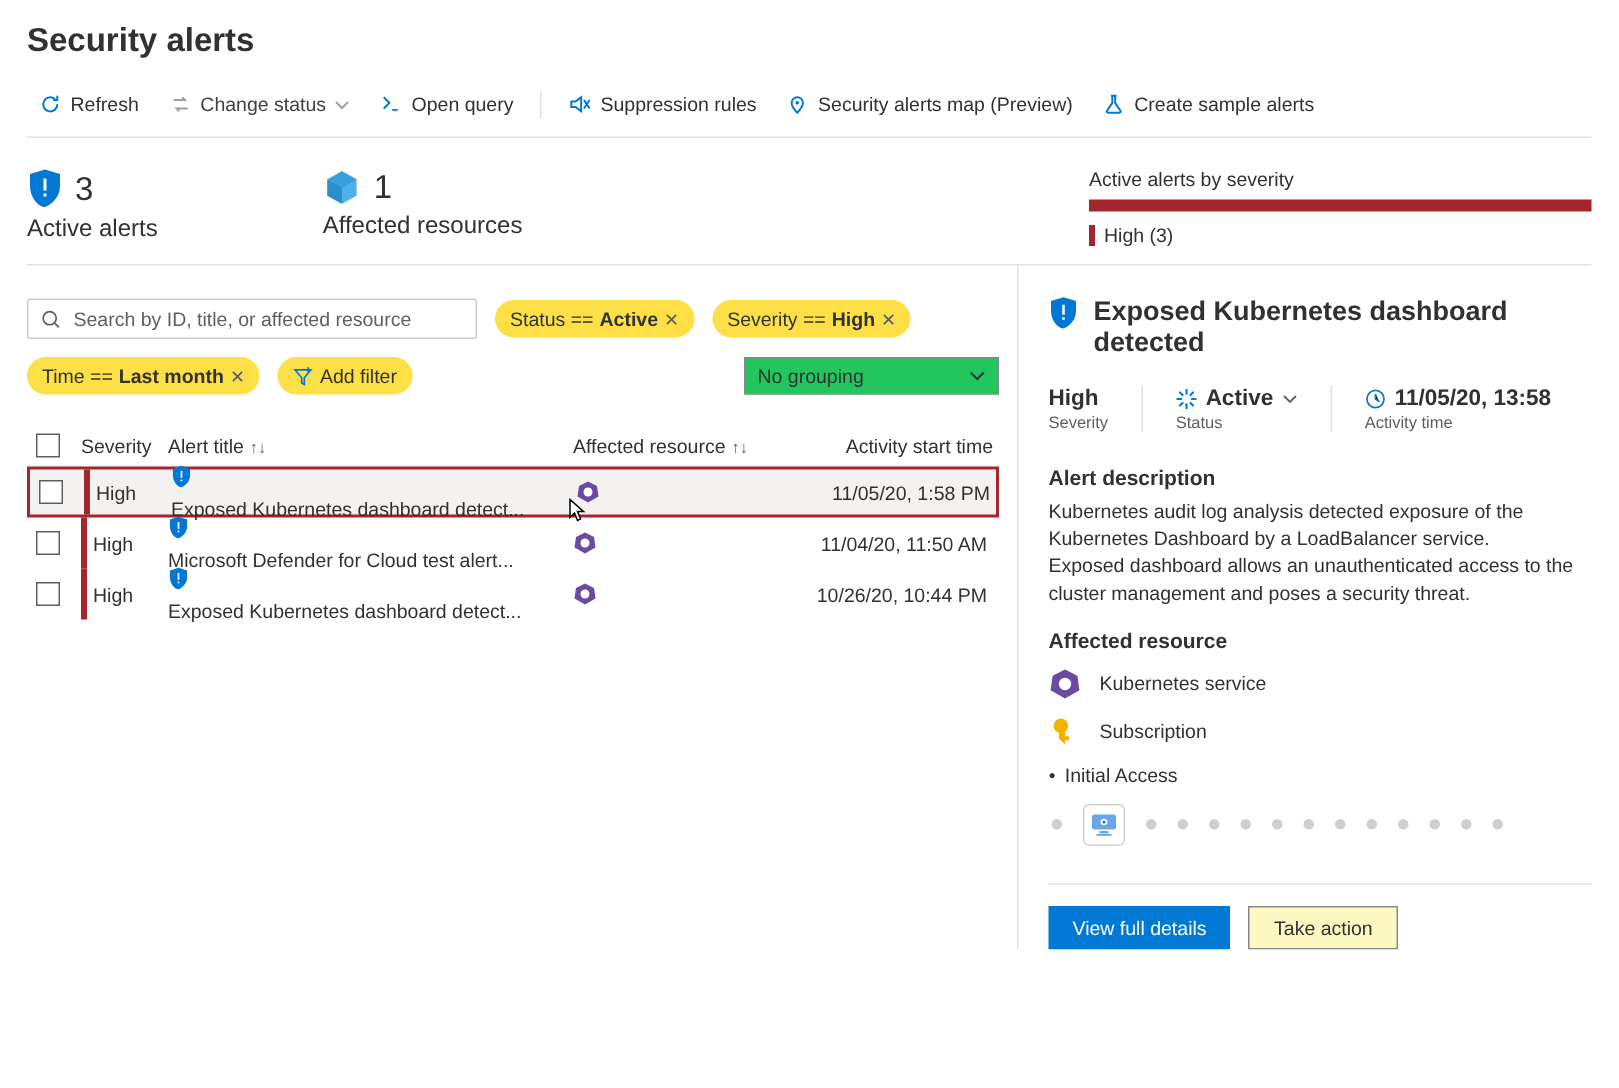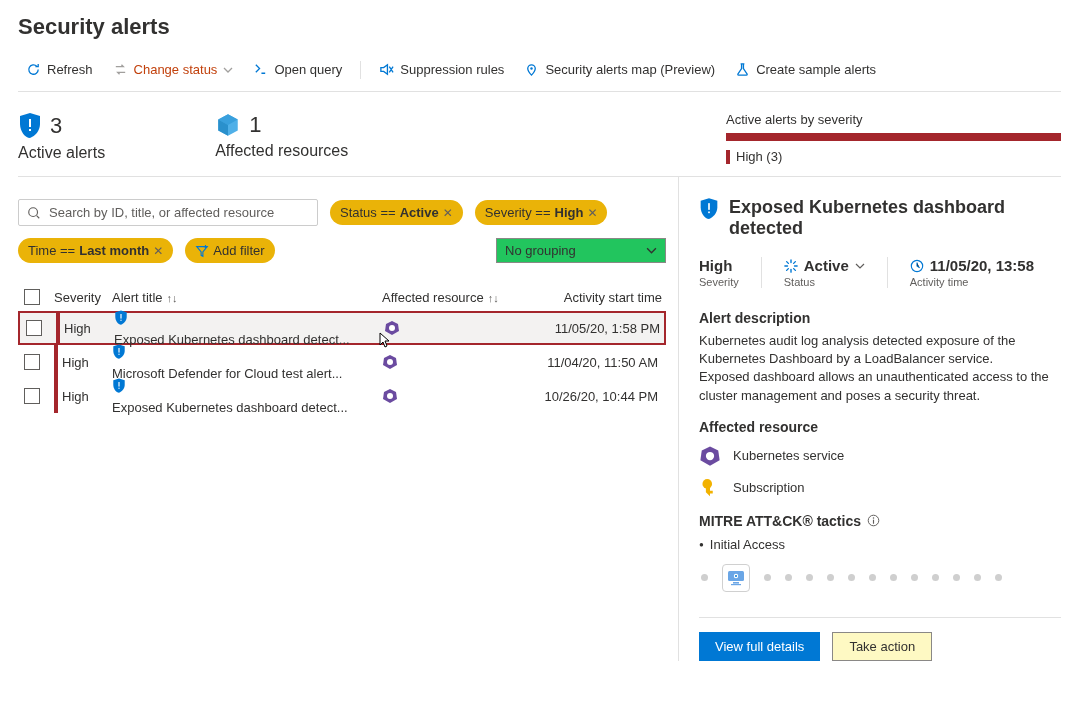--- a/index.html
+++ b/index.html
@@ -2,42 +2,42 @@
 <html><head>
 <meta charset="utf-8">
 <style>
   * { box-sizing: border-box; font-family: 'Segoe UI', Arial, sans-serif; }
   body { margin:0; padding:0; background:#fff; color:#323130; font-size:13px; width:1079px; }
   .page { padding:0 18px; }
   h1 { font-size:22px; font-weight:600; margin:14px 0 18px 0; }
   .toolbar { display:flex; align-items:center; gap:4px; padding-bottom:10px; border-bottom:1px solid #e1e1e1; }
   .tbtn { display:flex; align-items:center; gap:6px; padding:4px 8px; background:none; border:none; color:#323130; cursor:pointer; font-size:13px;justify-content:center; }
   .tbtn .ic { color:#0078d4; display:inline-flex; }
-  .tbtn.disabled { color:#c2410c; }
+  .tbtn.disabled { color:#404040; }
   .tbtn.disabled .ic { color:#a19f9d; }
   .sep { width:1px; height:18px; background:#e1e1e1; margin:0 6px; }
   .stats-row { display:flex; align-items:flex-start; padding:20px 0 12px 0; border-bottom:1px solid #e1e1e1; }
   .stat { display:flex; flex-direction:column; margin-right:110px; }
   .stat-top { display:flex; align-items:center; gap:8px; }
   .stat-num { font-size:22px; font-weight:400; }
   .stat-label { font-size:16px; color:#323130; margin-top:4px; }
   .shield-big { width:24px; height:28px; }
   .sev-panel { margin-left:auto; width:335px; }
   .sev-title { font-size:13px; margin-bottom:6px; }
   .sev-bar { height:8px; background:#a4262c; margin-bottom:8px; }
   .sev-line { display:flex; align-items:center; gap:6px; font-size:13px; }
   .sev-swatch { width:4px; height:14px; background:#a4262c; display:inline-block; }
   .content-row { display:flex; }
   .left { flex:1; padding-top:22px; padding-right:12px; border-right:1px solid #e1e1e1; }
   .right { width:405px; padding:20px 0 0 20px; }
   .filters-row1 { display:flex; align-items:center; gap:12px; margin-bottom:12px; flex-wrap:wrap; }
   .search { display:flex; align-items:center; gap:6px; border:1px solid #ccc; border-radius:2px; padding:4px 8px; width:300px; }
   .search input { border:none; outline:none; flex:1; font-size:13px; }
   .search input::placeholder{ color:#605e5c;}
-  .pill { display:flex; align-items:center; gap:4px; background:#eab308; border-radius:14px; padding:5px 10px; font-size:13px; }
+  .pill { display:flex; align-items:center; gap:4px; background:#fde047; border-radius:14px; padding:5px 10px; font-size:13px; }
   .pill b{ font-weight:600;}
   .pill .x { color:#605e5c; cursor:pointer; font-size:12px;}
   .addf { display:flex; align-items:center; gap:4px; color:#323130; }
   .grouping { margin-left:auto; border:1px solid #8a8886; padding:4px 8px; width:170px; display:flex; justify-content:space-between; align-items:center; background:#22c55e; }
   .filters-row2 { display:flex; align-items:center; gap:12px; margin-bottom:20px; }
   .thead { display:grid; grid-template-columns:36px 58px 270px 130px 150px; align-items:center; padding:6px 0; font-size:13px; color:#323130;}
   .thead .sort { color:#605e5c; font-size:11px; margin-left:4px;}
   .trow { display:grid; grid-template-columns:36px 58px 270px 130px 150px; align-items:center; height:34px; position:relative;}
   .trow.selected { border:2px solid #a4262c; background:#f3f2f1; }
   .redbar { position:absolute; left:36px; top:0; bottom:0; width:4px; background:#a4262c; }
@@ -387,30 +387,20 @@
       <div class="res-item">
         <span>
             <svg width="22" height="22" viewBox="0 0 16 16">
               <circle cx="6" cy="5" r="3.5" fill="#f2b200"></circle>
               <path fill="#f2b200" d="M7 7l1 1v2h2v2h-2v2l-3-3V8z"></path>
             </svg>
           </span>
         <span>Subscription</span>
       </div>
 
-      <div class="section-h" style="display:flex;align-items:center;gap:6px">
-        <span>MITRE ATT&amp;CK® tactics</span>
-        <span>
-            <svg width="13" height="13" viewBox="0 0 16 16">
-              <circle cx="8" cy="8" r="6.5" fill="none" stroke="#605e5c" stroke-width="1.2"></circle>
-              <circle cx="8" cy="5" r="0.9" fill="#605e5c"></circle>
-              <rect x="7.3" y="7" width="1.4" height="5" fill="#605e5c"></rect>
-            </svg>
-          </span>
-      </div>
       <div class="tactic-line">
         <span style="font-size:8px">●</span>
         <span>Initial Access</span>
       </div>
       <div class="tactic-dots">
         <span class="tdot"></span>
         <span class="tnode">
             <svg width="18" height="16" viewBox="0 0 18 16">
               <rect x="1" y="1" width="16" height="10" rx="1.5" fill="#6aa6e6"></rect>
               <circle cx="9" cy="6" r="2.2" fill="#fff"></circle>

